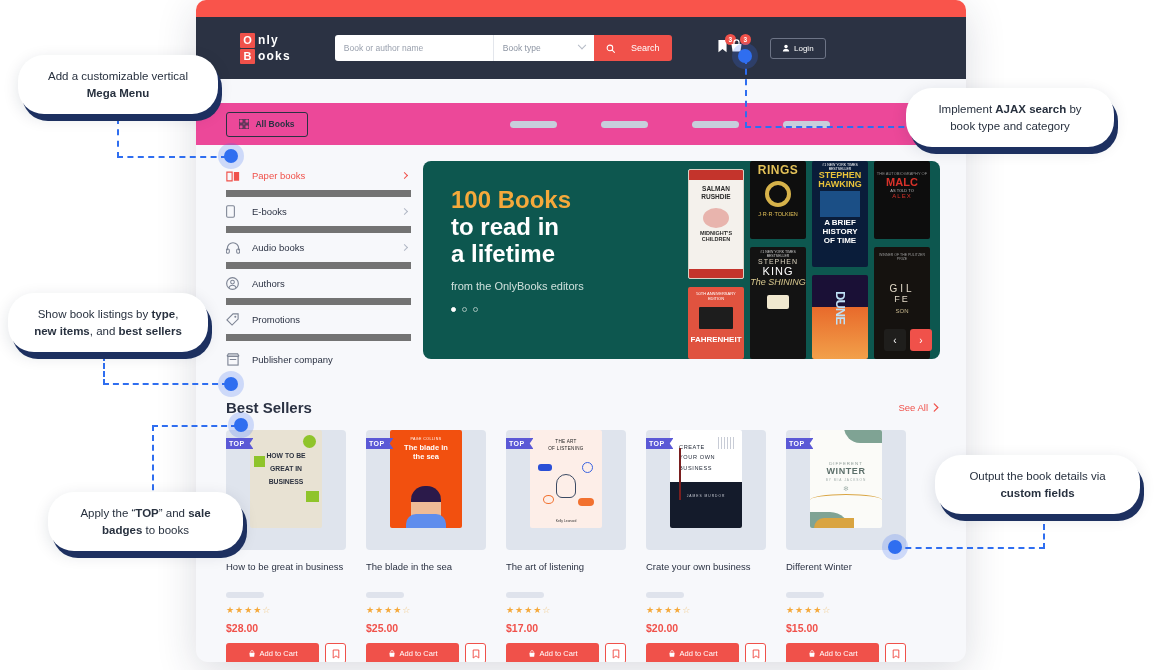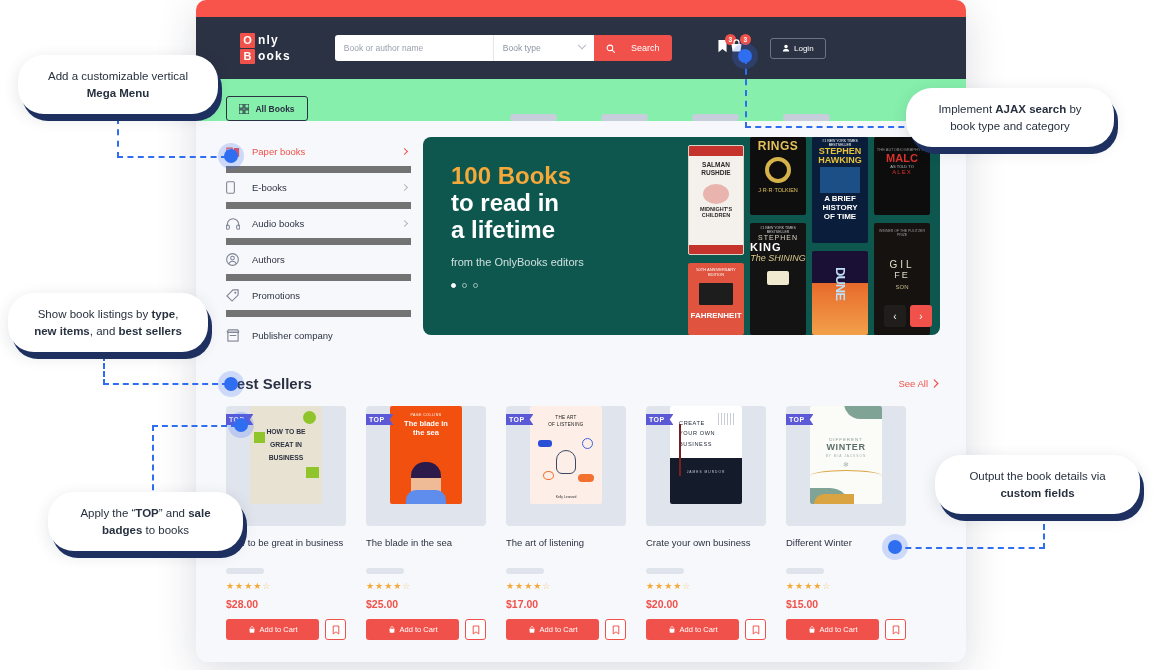--- a/index.html
+++ b/index.html
@@ -75,22 +75,22 @@
     margin-left: 26px; width: 56px; height: 21px;
     border: 1px solid #6d7486; border-radius: 3px;
     color: #fff; font-size: 8px; display: flex;
     align-items: center; justify-content: center; gap: 4px;
     cursor: pointer; background: transparent;
     font-family: "Liberation Sans", sans-serif;
   }
 
   
   #navbar {
-    height: 42px; background: #86efac;
-    display: flex; align-items: flex-end; padding: 0 30px;
+    height: 42px; background: #ec4899;
+    display: flex; align-items: center; padding: 0 30px; margin-top: 24px;
   }
   .allbooks {
     width: 82px; height: 25px; border: 1px solid #2b3243;
     border-radius: 3px; background: transparent;
     font-size: 8.5px; color: #2b3243; font-weight: 600;
     display: flex; align-items: center; justify-content: center; gap: 6px;
     cursor: pointer; font-family: "Liberation Sans", sans-serif;
   }
   .nav-pills { display: flex; gap: 44px; margin-left: 202px; }
   .pill { width: 47px; height: 7px; background: #c7cedb; border-radius: 4px; }
@@ -366,21 +366,21 @@
           <div style="color:#fff;font-size:8px;font-weight:bold;text-align:center">FAHRENHEIT</div>
         </div>
         <div class="cov" style="left:70px;top:0px;width:56px;height:78px;background:#0e0e0e;">
           <div style="color:#e3c158;font-size:12px;font-weight:bold;text-align:center;padding-top:2px;letter-spacing:.5px">RINGS</div>
           <div style="width:26px;height:26px;border:4px solid #d6b24a;border-radius:50%;margin:4px auto"></div>
           <div style="color:#e3c158;font-size:5.5px;text-align:center">J·R·R·TOLKIEN</div>
         </div>
         <div class="cov" style="left:70px;top:86px;width:56px;height:112px;background:#131313;">
           <div style="color:#ccc;font-size:3.5px;text-align:center;padding-top:3px">#1 NEW YORK TIMES BESTSELLER</div>
           <div style="color:#dcd4c0;font-size:7px;text-align:center;letter-spacing:1px">STEPHEN</div>
-          <div style="color:#fff;font-size:11px;font-weight:bold;text-align:left;letter-spacing:1px">KING</div>
+          <div style="color:#fff;font-size:11px;font-weight:normal;text-align:center;letter-spacing:1px">KING</div>
           <div style="color:#d9c98f;font-size:9px;text-align:center;font-style:italic">The SHINING</div>
           <div style="width:22px;height:14px;background:#f0e8cf;margin:8px auto;border-radius:2px"></div>
         </div>
         <div class="cov" style="left:132px;top:0px;width:56px;height:106px;background:#0a1d3a;">
           <div style="color:#fff;font-size:3.5px;text-align:center;padding-top:2px">#1 NEW YORK TIMES BESTSELLER</div>
           <div style="color:#e8c23a;font-size:9px;font-weight:bold;text-align:center;line-height:1">STEPHEN<br>HAWKING</div>
           <div style="width:40px;height:26px;background:#1b4f86;margin:2px auto"></div>
           <div style="color:#fff;font-size:8px;font-weight:bold;text-align:center;line-height:1.1">A BRIEF<br>HISTORY<br>OF TIME</div>
         </div>
         <div class="cov" style="left:132px;top:114px;width:56px;height:84px;background:#1a1036;">

